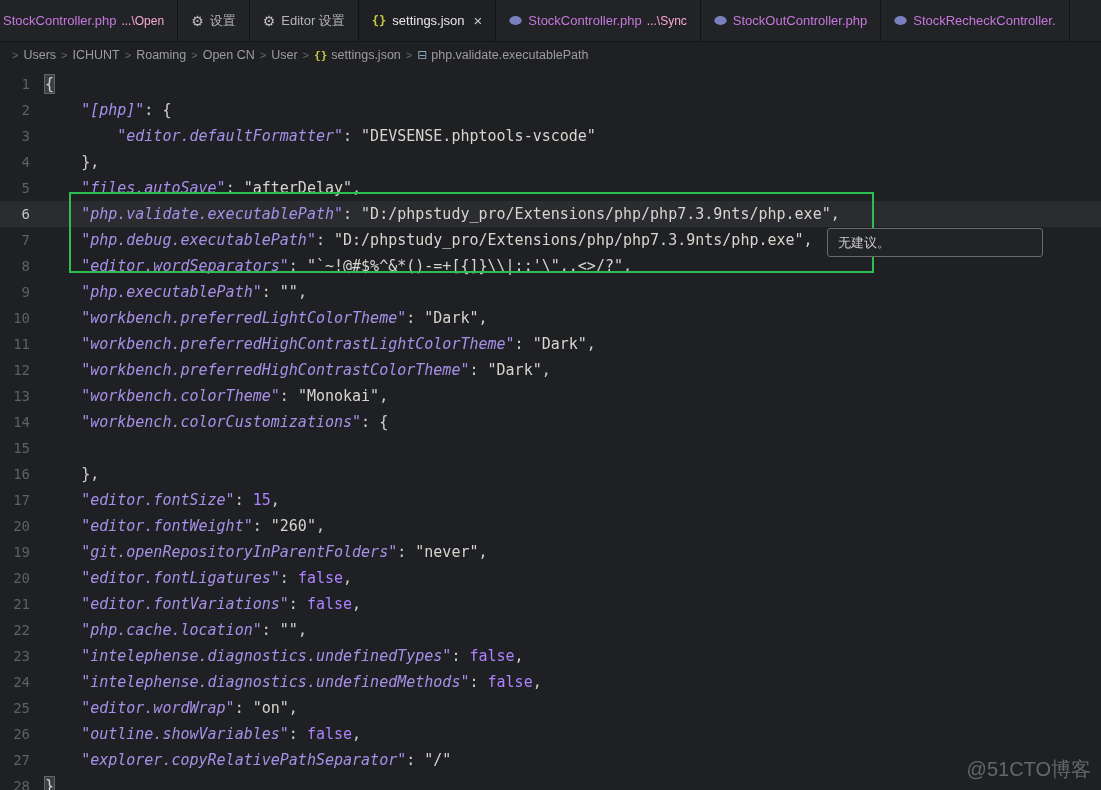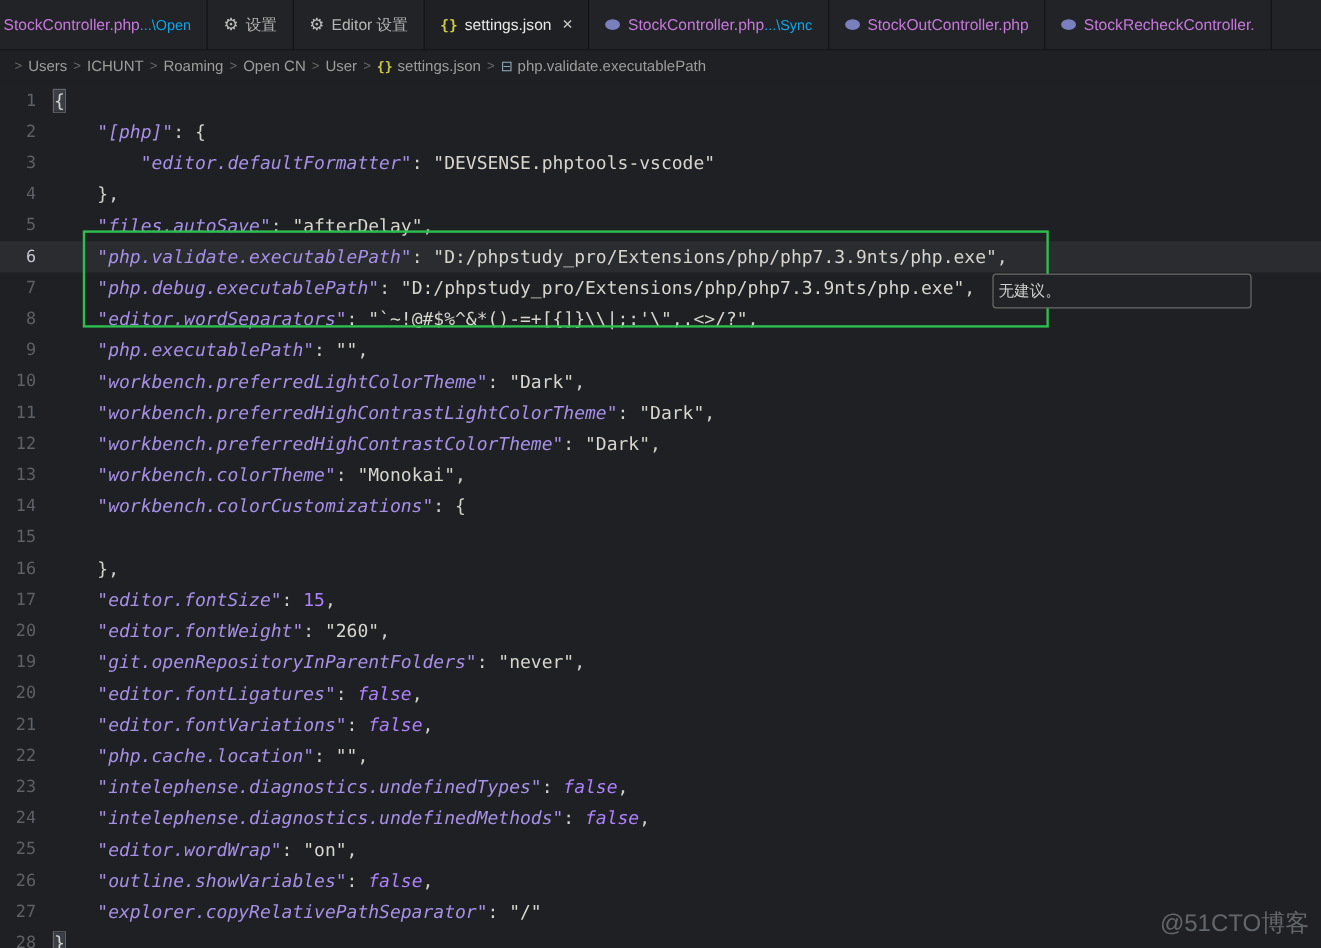--- a/index.html
+++ b/index.html
@@ -25,21 +25,21 @@
     border-right:1px solid #121316;
     font-size:13px; color:#b5b5b5;
     white-space:nowrap; flex:none; cursor:pointer;justify-content:center;
   }
   .tab:first-child { padding-left:3px; }
   .tab.active { background:#1f2023; color:#e8e8e8; }
   .ticon { margin-right:6px; display:inline-flex; align-items:center; }
   .ticon.gear { color:#c0c0c0; font-size:14px; font-family:"DejaVu Sans", sans-serif; }
   .ticon.json { color:#cbcb41; font-size:12px; font-weight:bold; font-family:"DejaVu Sans Mono", monospace; }
   .tlabel.phpc { color:#c678dd; }
-  .hint { color:#0ea5e9; font-size:12px; }
+  .hint { color:#f9a8d4; margin-left:5px; font-size:12px; }
   .close { margin-left:9px; color:#c9c9c9; font-size:15px; line-height:1; }
 
   
   .breadcrumbs {
     position:absolute; top:42px; left:0; right:0; height:26px;
     background:#1f2023;
     display:flex; align-items:center;
     padding-left:7px;
     font-size:12.5px; color:#9d9d9d;
   }
@@ -61,33 +61,33 @@
   .ln {
     width:30px; flex:none; text-align:right;
     color:#5d6065; font-size:14px; cursor:pointer;
   }
   .line.current .ln { color:#c2c5cb; }
   .lc { padding-left:15px; color:#d4d4ce; cursor:text; }
 
   .tk-key  { color:#a790e8; font-style:italic; }
   .tk-str  { color:#d6d6cf; }
   .tk-num  { color:#ae81ff; }
-  .tk-bool { color:#ae81ff; font-style:italic; }
+  .tk-bool { color:#ae81ff; }
   .tk-pn   { color:#d0d0ca; }
   .tk-brhl { background:#3b3f45; box-shadow:0 0 0 1px #61656c; }
 
   
   .annotation {
     position:absolute; left:69px; top:192px; width:805px; height:81px;
     border:2px solid #2cbe4e;
     z-index:6; pointer-events:none;
   }
   .tooltip {
     position:absolute; left:827px; top:228px; width:216px; height:29px;
-    line-height:27px; padding-left:4px;
+    line-height:27px; padding-left:10px;
     background:#222327;
     border:1px solid #6b6b6b; border-radius:3px;
     color:#cfcfcf; font-size:13px;
     z-index:10;
   }
   .watermark {
     position:absolute; right:10px; bottom:7px;
     color:#9aa0a6; opacity:.55; font-size:20px;
     z-index:11; pointer-events:none;
   }

